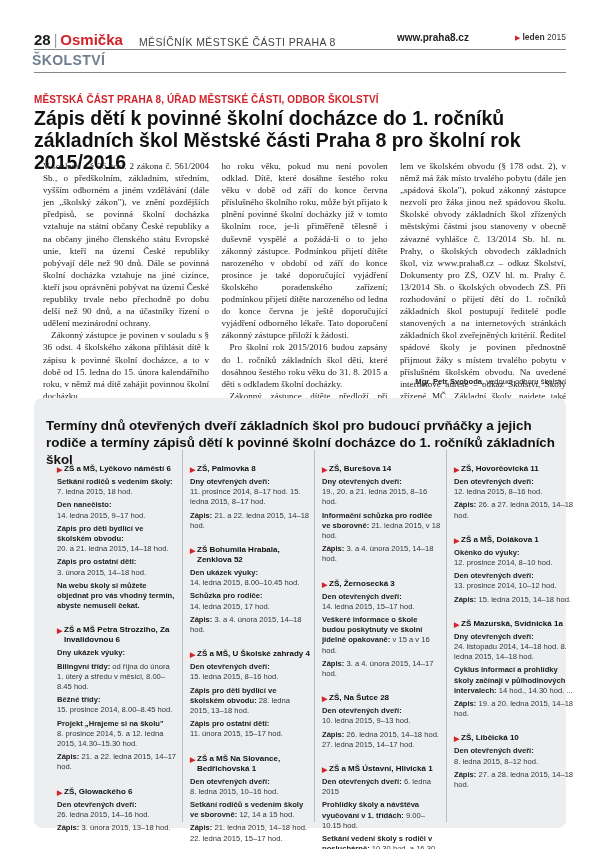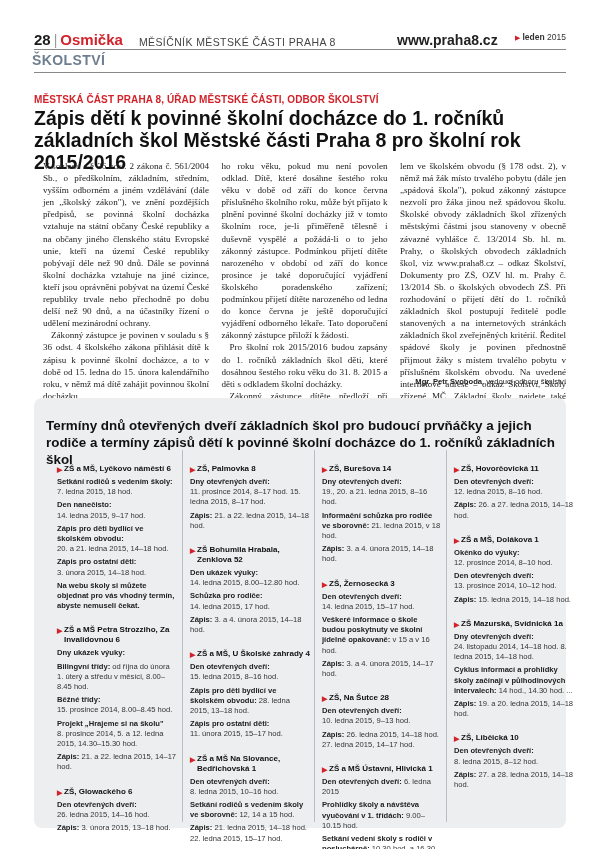--- a/index.html
+++ b/index.html
@@ -4,21 +4,21 @@
 <style>
   * { box-sizing: border-box; margin: 0; padding: 0; }
   html, body { width: 600px; height: 849px; background: #ffffff; overflow: hidden; }
   body { position: relative; font-family: "Liberation Sans", sans-serif; color: #1a1a1a; }
 
   .header { position: absolute; left: 34px; top: 28px; width: 532px; height: 20px; display: flex; align-items: flex-end; }
   .page-num { font-weight: bold; font-size: 15px; color: #1a1a1a; }
   .sep { font-size: 14px; color: #999; margin: 0 3px; }
   .brand { font-weight: bold; font-size: 15px; color: #d2232a; }
   .mag { font-size: 10.5px; color: #444; margin-left: 16px; letter-spacing: 0.4px; }
-  .web { font-size: 14px; font-weight: bold; color: #222; position: absolute; left: 363px; top: 4px; }
+  .web { font-size: 10px; font-weight: bold; color: #222; position: absolute; left: 363px; top: 4px; }
   .date { position: absolute; right: 0; top: 4px; font-size: 8.5px; color: #333; }
   .date b { font-weight: bold; }
   .date .tri { color: #d2232a; font-size: 7px; margin-right: 2px; }
   .rule1 { position: absolute; left: 34px; top: 49px; width: 532px; height: 1px; background: #888; }
   .section { position: absolute; left: 32px; top: 52px; font-size: 14px; font-weight: bold; color: #6e7e8e; letter-spacing: 0.4px; }
   .rule2 { position: absolute; left: 34px; top: 72px; width: 532px; height: 1px; background: #888; }
 
   .kicker { position: absolute; left: 34px; top: 94px; font-size: 10px; font-weight: bold; color: #d2232a; letter-spacing: 0.1px; }
   .headline { position: absolute; left: 34px; top: 107px; width: 540px; font-size: 19.5px; font-weight: bold; line-height: 22px; color: #111; }
 
@@ -106,21 +106,21 @@
         </div>
       </div>
       <div class="bcol">
         <div class="school">
           <div class="sname"><span class="tri">▶</span><span>ZŠ, Palmovka 8</span></div>
           <div class="entry"><span class="lbl">Dny otevřených dveří:</span><span class="val">11. prosince 2014, 8–17 hod. 15. ledna 2015, 8–17 hod.</span></div>
           <div class="entry inline"><span class="lbl">Zápis:</span> <span class="val">21. a 22. ledna 2015, 14–18 hod.</span></div>
         </div>
         <div class="school">
           <div class="sname"><span class="tri">▶</span><span>ZŠ Bohumila Hrabala, Zenklova 52</span></div>
-          <div class="entry"><span class="lbl">Den ukázek výuky:</span><span class="val">14. ledna 2015, 8.00–12.80 hod.</span></div>
+          <div class="entry"><span class="lbl">Den ukázek výuky:</span><span class="val">14. ledna 2015, 8.00–10.45 hod.</span></div>
           <div class="entry"><span class="lbl">Schůzka pro rodiče:</span><span class="val">14. ledna 2015, 17 hod.</span></div>
           <div class="entry inline"><span class="lbl">Zápis:</span> <span class="val">3. a 4. února 2015, 14–18 hod.</span></div>
         </div>
         <div class="school">
           <div class="sname"><span class="tri">▶</span><span>ZŠ a MŠ, U Školské zahrady 4</span></div>
           <div class="entry"><span class="lbl">Den otevřených dveří:</span><span class="val">15. ledna 2015, 8–16 hod.</span></div>
           <div class="entry inline"><span class="lbl">Zápis pro děti bydlící ve školském obvodu:</span> <span class="val">28. ledna 2015, 13–18 hod.</span></div>
           <div class="entry"><span class="lbl">Zápis pro ostatní děti:</span><span class="val">11. února 2015, 15–17 hod.</span></div>
         </div>
         <div class="school">

